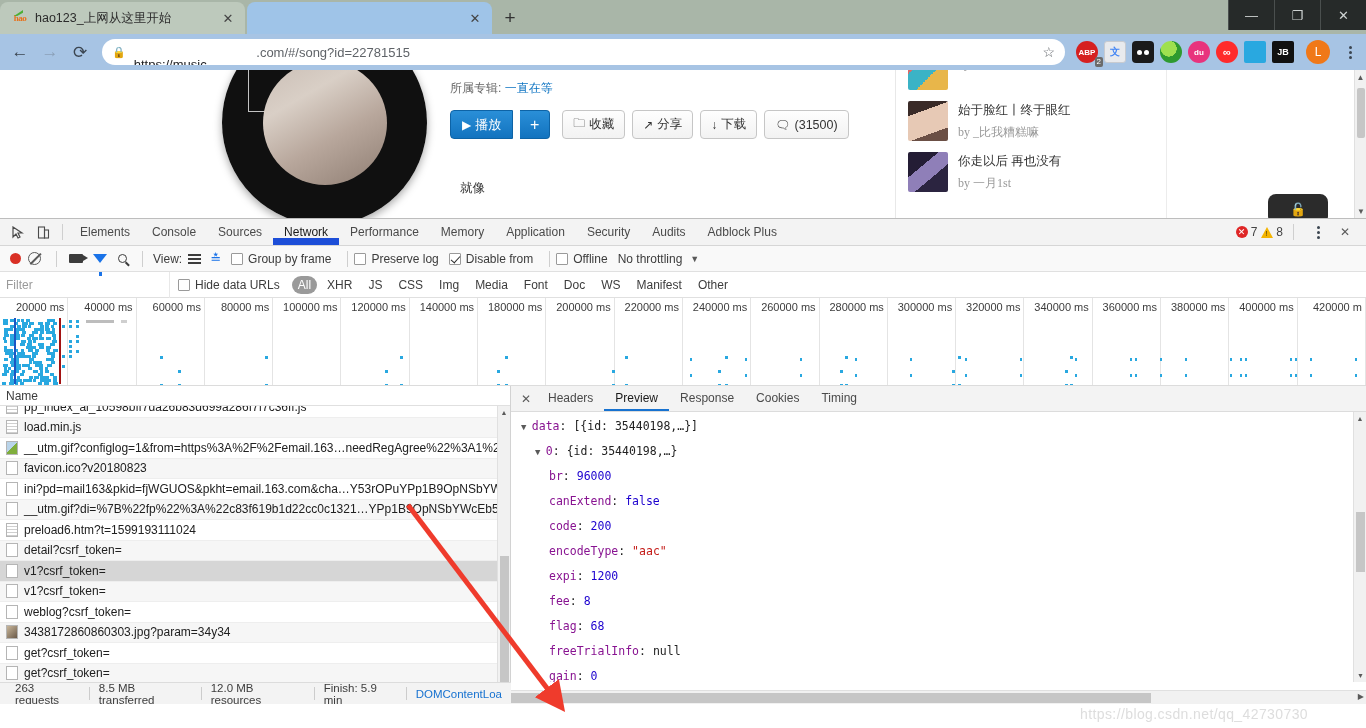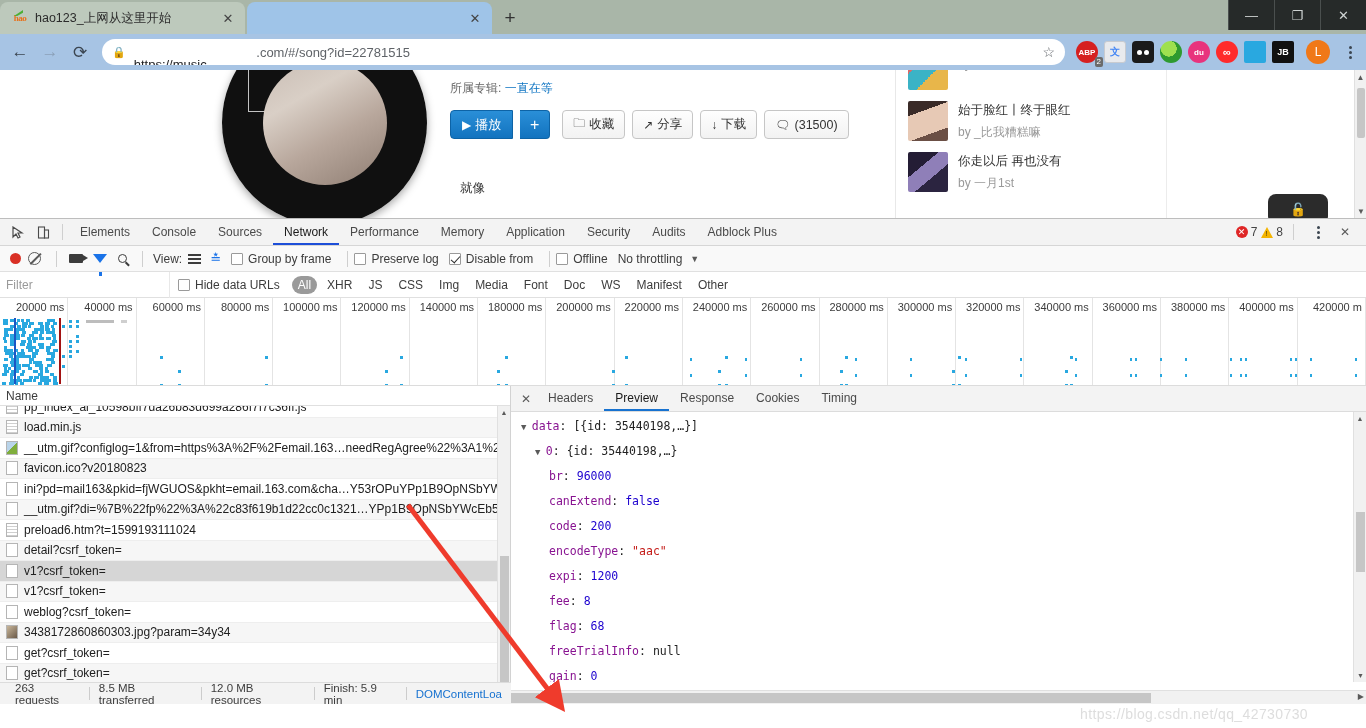--- a/index.html
+++ b/index.html
@@ -142,21 +142,21 @@
     font-size:13px;
   }
   .btn-plus {
     background:linear-gradient(#2a8fd8,#1273bf); border:1px solid #0d63a6; border-left:none;
     color:#fff; border-radius:0 4px 4px 0; width:30px; height:29px;
     display:flex; align-items:center; justify-content:center; font-size:16px; margin-right:5px;
   }
   .ico { font-size:12px; }
   .lyric { position:absolute; left:450px; top:110px; font-size:12.5px; color:#333;margin-left:10px; }
 
-  .page-right { width:270px; position:relative; background:#fff; padding:2px 0 0 12px; }
+  .page-right { width:270px; position:relative; background:#fff; padding:2px 0 0 12px;font-family:Liberation Serif, serif; }
   .rec { display:flex; gap:10px; margin-bottom:11px; }
   .rec-thumb { width:40px; height:40px; flex:0 0 40px; border-radius:2px; }
   .rec-txt { padding-top:1px; overflow:hidden; }
   .rec-title { font-size:12.5px; color:#333; white-space:nowrap; }
   .rec-by { font-size:12px; color:#999; margin-top:5px; white-space:nowrap; }
   .page-far { width:188px; background:#fff; border-left:1px solid #ececec; position:relative; }
 
   .page-scroll {
     position:absolute; right:0; top:0; width:12px; height:148px; background:#f1f1f1;
     border-left:1px solid #e0e0e0;
@@ -174,21 +174,21 @@
   
   .devtools { position:absolute; left:0; top:218px; width:1366px; height:510px; background:#fff;
     border-top:1px solid #bdbdbd; }
   .dt-tabs {
     height:27px; display:flex; align-items:center; border-bottom:1px solid #d6d6d6; background:#f3f3f3;
     padding-left:4px; font-size:12px; color:#3c3c3c; position:relative;
   }
   .dt-iconbtn { width:26px; height:24px; display:flex; align-items:center; justify-content:center; color:#5a5a5a; }
   .dt-sep { width:1px; height:16px; background:#cfcfcf; margin:0 6px; }
   .dt-tab { padding:0 11px; height:26px; line-height:26px; color:#4a4a4a; }
-  .dt-tab.active { color:#1a1a1a; border-bottom:2px solid #1d4ed8; }
+  .dt-tab.active { color:#1a1a1a; border-bottom:7px solid #1d4ed8; }
   .dt-right { margin-left:auto; display:flex; align-items:center; gap:4px; padding-right:8px; }
   .err { display:flex; align-items:center; gap:3px; font-size:12px; color:#444; }
   .err .dot-e { width:12px;height:12px;border-radius:50%;background:#df2626;color:#fff;
     font-size:9px;display:flex;align-items:center;justify-content:center; }
   .err .tri-w { width:0;height:0;border-left:6px solid transparent;border-right:6px solid transparent;
     border-bottom:11px solid #f4b400; position:relative; }
   .err .tri-w::after{content:"!";position:absolute;left:-2px;top:2px;font-size:8px;color:#5a4000;}
 
   .dt-toolbar {
     height:26px; display:flex; align-items:center; gap:0; border-bottom:1px solid #e0e0e0;

